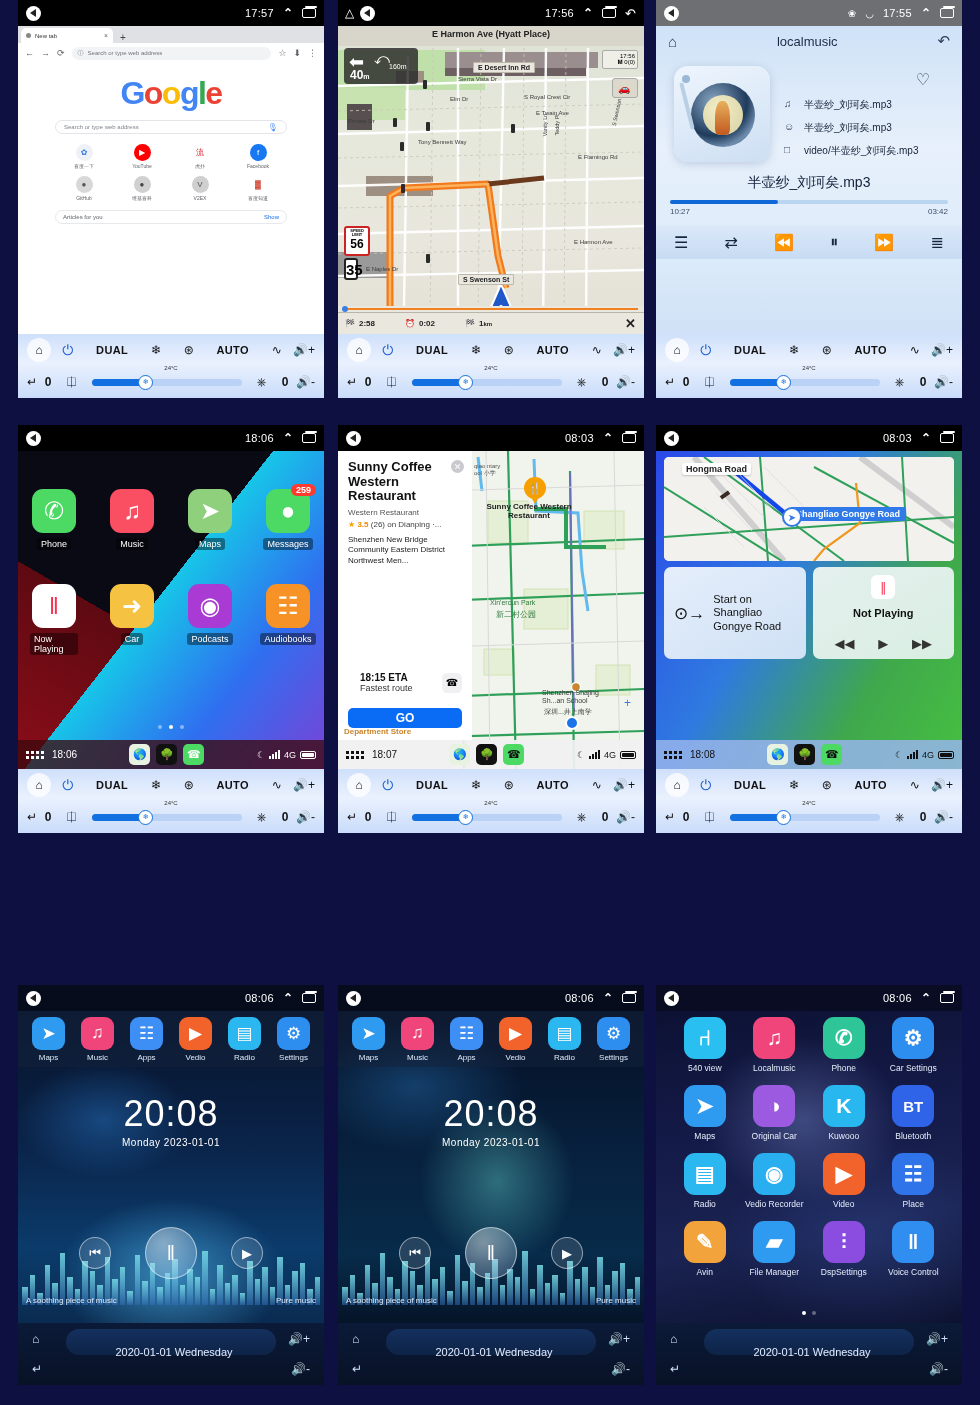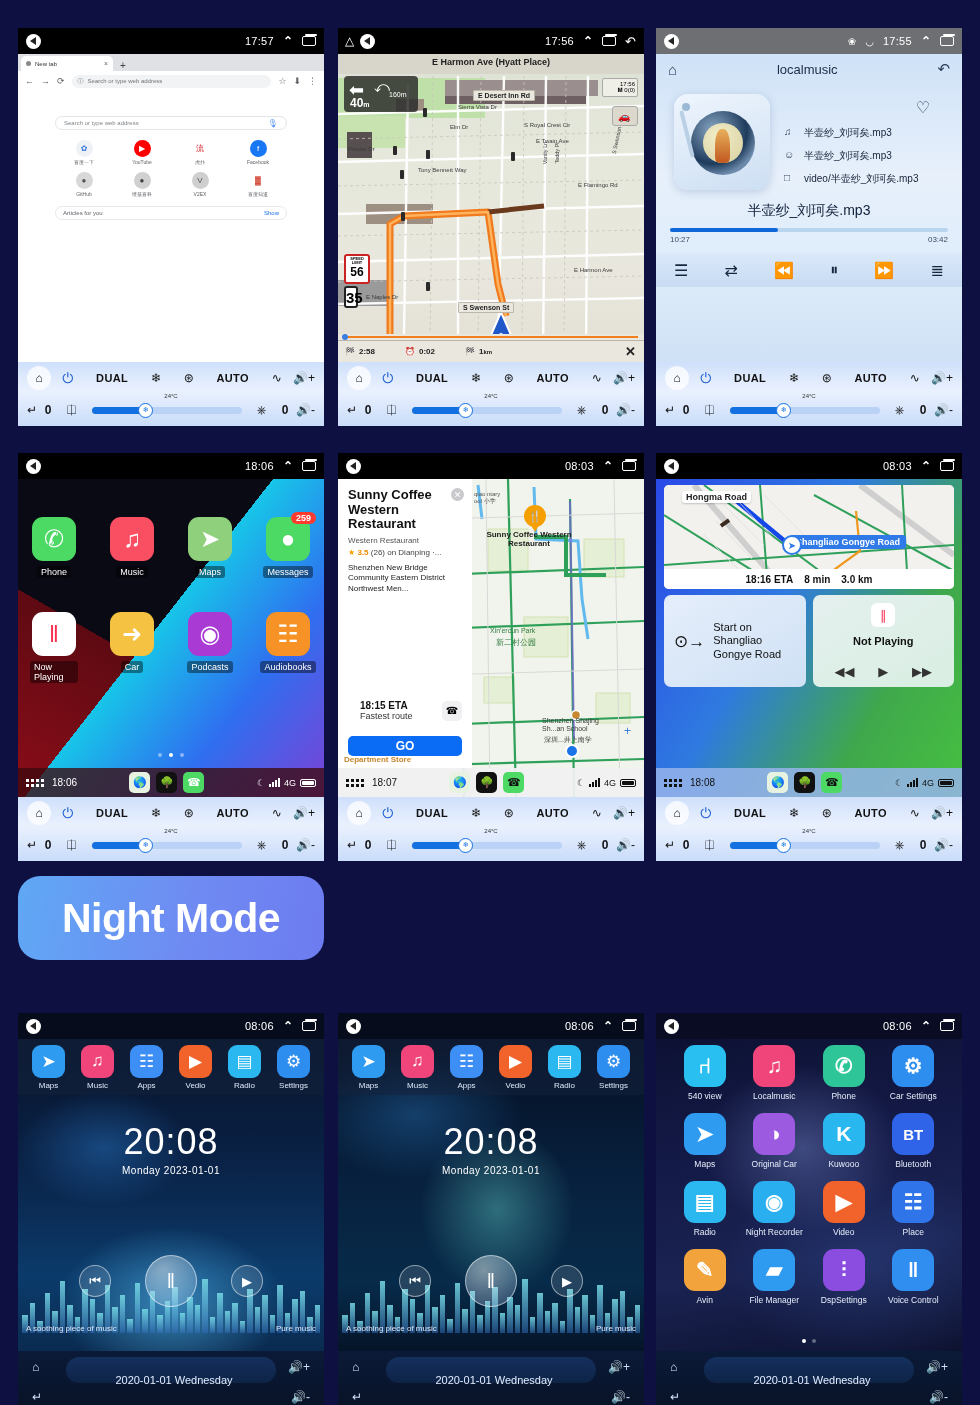--- a/index.html
+++ b/index.html
@@ -5,21 +5,21 @@
   * { box-sizing: border-box; margin:0; padding:0; }
   body {
     width: 980px; height: 1405px;
     background: #0d1040;
     font-family: "Liberation Sans", sans-serif;
     position: relative;
     overflow: hidden;
   }
   .grid { position:absolute; left:0; top:0; width:980px; height:1405px; }
 
-  .panel { position:absolute;margin-top:28px; }
+  .panel { position:absolute; }
 
   
   .statusbar {
     height:26px; background:#000; color:#fff;
     display:flex; align-items:center; position:relative;
     font-size:11px;
   }
   .statusbar.gray { background:#6d6f72; }
   .sb-back {
     width:15px;height:15px;border-radius:50%;background:#fff;
@@ -339,20 +339,21 @@
       <span class="omni-ic">⟳</span>
       <div class="omni">
         <span>ⓘ</span>
         <span>Search or type web address</span>
       </div>
       <span class="omni-ic">☆</span>
       <span class="omni-ic">⬇</span>
       <span class="omni-ic">⋮</span>
     </div>
     <div class="gpage">
+      <div class="glogo"><span class="b">G</span><span class="r">o</span><span class="y">o</span><span class="b">g</span><span class="g">l</span><span class="r">e</span></div>
       <div class="gsearch">
         <span>Search or type web address</span>
         <span class="mic">🎙</span>
       </div>
       <div class="shortcuts" id="br-shortcuts">
             <div class="sc">
               <span class="ic" style="background:#eef1f6;color:#3b7ae0">✿</span>
               <span class="nm">百度一下</span>
             </div>
             <div class="sc">
@@ -938,25 +939,20 @@
               <path d="M72 14 L110 54"></path>
               <path d="M52 36 L88 74"></path>
           <path d="M100 10 L140 50"></path>
               <path d="M40 50 L80 90"></path>
         </g>
         <rect x="56" y="36" width="10" height="4" fill="#3a2a20" transform="rotate(-35 61 38)"></rect>
       </svg>
       <div class="roadlabel" style="left:18px;top:6px;background:#fff;border:none;border-radius:3px;font-size:9px;box-shadow:0 1px 2px rgba(0,0,0,.2);">Hongma Road</div>
       <div style="position:absolute;left:126px;top:50px;background:#2f7ae8;color:#fff;border-radius:3px;padding:2px 6px;font-size:9px;font-weight:bold;">Shangliao Gongye Road</div>
       <div style="position:absolute;left:118px;top:50px;width:20px;height:20px;border-radius:50%;background:#fff;border:2px solid #2f7ae8;display:flex;align-items:center;justify-content:center;font-size:10px;color:#2f7ae8;">➤</div>
-      <div class="dash-eta">
-        <span>18:16 ETA</span>
-        <span>8 min</span>
-        <span>3.0 km</span>
-      </div>
     </div>
     <div class="dash-cards">
       <div class="dcard">
         <div class="turn">
           <span class="turnico">⊙→</span>
           <span class="turntxt">Start on Shangliao Gongye Road</span>
         </div>
       </div>
       <div class="dcard b">
         <div class="npIco">
@@ -1024,23 +1020,20 @@
               <div class="knob">❄</div>
             </div>
         <span class="cl-ico">⎈</span>
         <span class="cl-num">0</span>
       </div>
       <span class="cl-ico">🔊-</span>
     </div>
   </div>
 </div>
 
-<div class="nmbanner">
-  <span>Night Mode</span>
-</div>
 
 <div class="panel" style="left:18px;top:985px;width:306px;height:400px;">
   <div class="nl" style="height:338px;">
     <div class="nl-bg"></div>
     <div class="statusbar" style="background:#060c1c;position:absolute;left:0;right:0;top:0;width:100%;">
       <div class="sb-back">
             <i></i>
           </div>
       <div class="sb-right">
         <span class="sb-time">08:06</span>
@@ -1294,21 +1287,21 @@
           <div class="ng-app">
             <span class="ng-ic" style="background:#2f63e8;font-size:15px;font-weight:bold;">BT</span>
             <span class="ng-nm">Bluetooth</span>
           </div>
           <div class="ng-app">
             <span class="ng-ic" style="background:#2bb8f0;font-size:21px;font-weight:bold;">▤</span>
             <span class="ng-nm">Radio</span>
           </div>
           <div class="ng-app">
             <span class="ng-ic" style="background:#29aef0;font-size:21px;font-weight:bold;">◉</span>
-            <span class="ng-nm">Night Recorder</span>
+            <span class="ng-nm">Vedio Recorder</span>
           </div>
           <div class="ng-app">
             <span class="ng-ic" style="background:#f1632a;font-size:21px;font-weight:bold;">▶</span>
             <span class="ng-nm">Video</span>
           </div>
           <div class="ng-app">
             <span class="ng-ic" style="background:#2f74e8;font-size:21px;font-weight:bold;">☷</span>
             <span class="ng-nm">Place</span>
           </div>
           <div class="ng-app">

